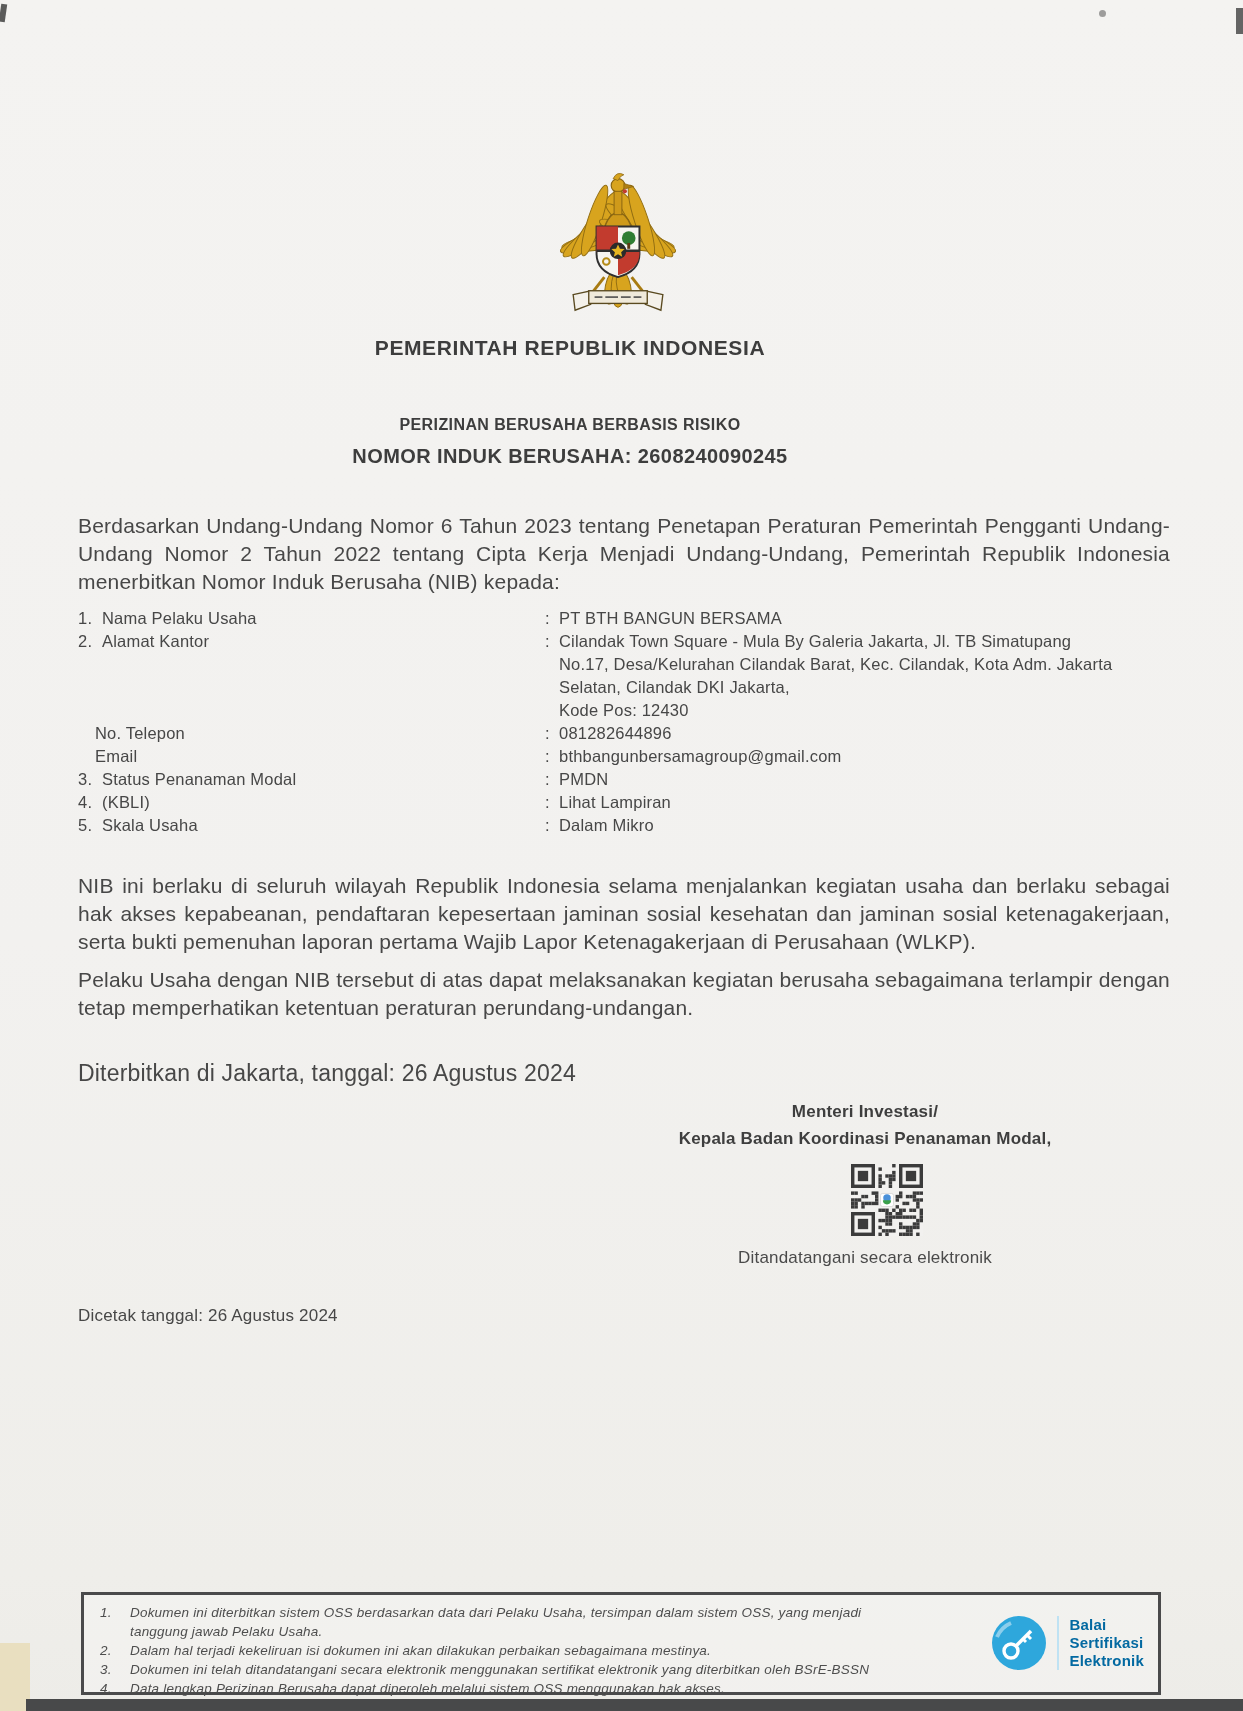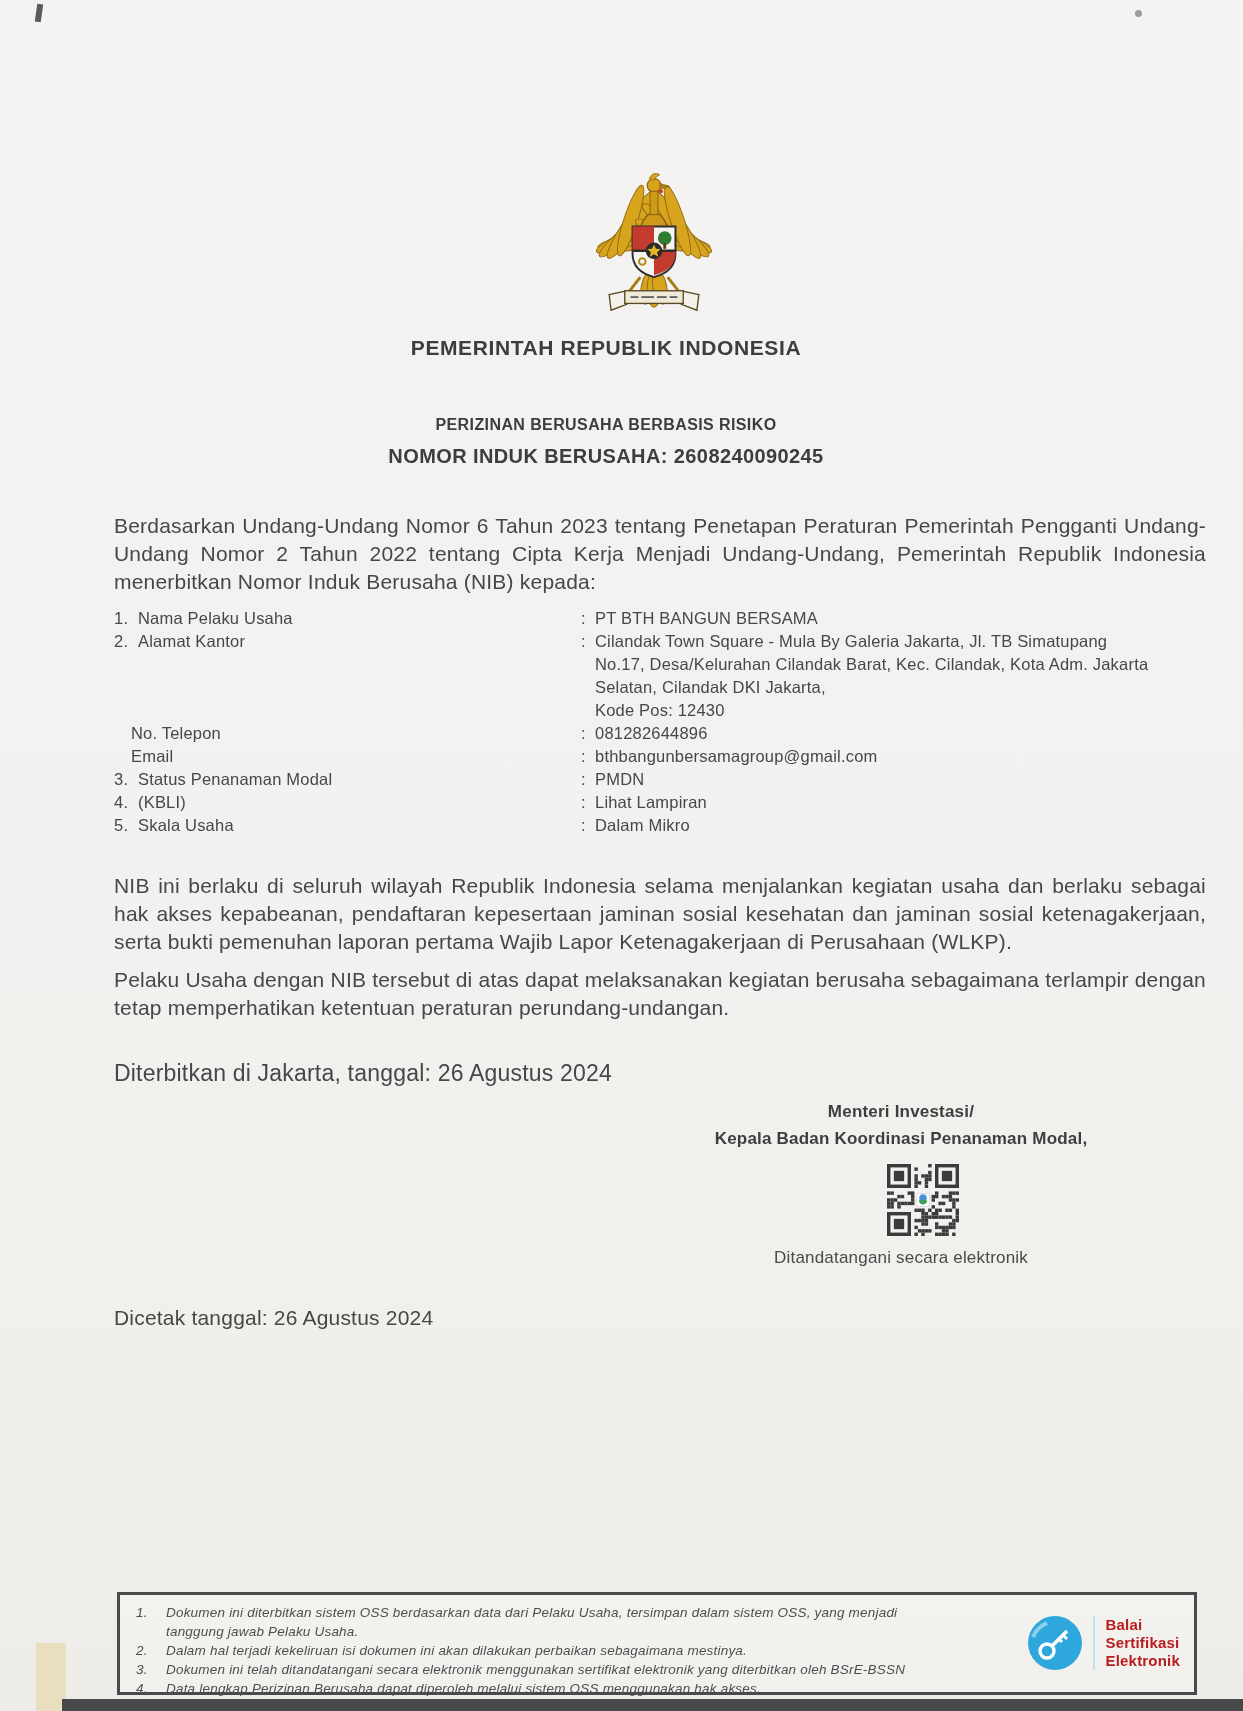--- a/index.html
+++ b/index.html
@@ -1,31 +1,31 @@
 <!DOCTYPE html>
 <html><head>
 <meta charset="utf-8">
 <style>
   html,body{margin:0;padding:0;}
   body{
     width:1243px;height:1711px;position:relative;overflow:hidden;
     background:linear-gradient(180deg,#f4f3f1 0%,#f2f1ef 55%,#efeeea 92%,#edece8 100%);
     font-family:"Liberation Sans",sans-serif;color:#474747;
   }
-  .doc{position:absolute;inset:0;filter:blur(0.25px);letter-spacing:.2px;margin-left:36px;}
+  .doc{position:absolute;inset:0;filter:blur(0.25px);letter-spacing:.2px;}
   .centered{position:absolute;left:0;width:1140px;text-align:center;color:#3d3d3d;}
   .gov-title{top:336px;font-size:21px;font-weight:bold;letter-spacing:.6px;}
   .doc-title1{top:416px;font-size:16px;font-weight:bold;letter-spacing:.4px;}
   .doc-title2{top:445px;font-size:20px;font-weight:bold;letter-spacing:.4px;}
   .para{position:absolute;left:78px;width:1092px;font-size:21px;line-height:28px;text-align:justify;}
   .intro{top:512px;}
   .para-nib{top:872px;}
   .para-pelaku{top:966px;}
   .issued{position:absolute;left:78px;top:1060px;font-size:23px;}
-  .printed{position:absolute;left:78px;top:1306px;font-size:21px;}
+  .printed{position:absolute;left:78px;top:1306px;font-size:17px;}
   .fields{position:absolute;left:78px;top:607px;width:1044px;font-size:16.5px;line-height:23px;}
   .frow{display:flex;align-items:flex-start;}
   .fnum{width:24px;flex:0 0 24px;}
   .fspacer{width:17px;flex:0 0 17px;}
   .flabel{width:443px;flex:0 0 443px;}
   .flabel.wide{width:450px;flex:0 0 450px;}
   .fcolon{width:14px;flex:0 0 14px;}
   .fvalue{flex:1;}
   .addr-line{display:block;}
   .emblem{position:absolute;left:540px;top:150px;width:156px;height:184px;}
@@ -33,21 +33,21 @@
   .sig-t{font-weight:bold;font-size:17px;line-height:27px;color:#3e3e3e;}
   .qr-wrap{position:relative;left:22px;display:inline-block;margin-top:12px;}
   .esign{font-size:17px;margin-top:8px;color:#4a4a4a;}
   .footer-box{position:absolute;left:81px;top:1592px;width:1074px;height:97px;border:3px solid #4a4a4b;background:rgba(250,250,248,.35);}
   .notes{position:absolute;left:16px;top:8px;width:800px;font-style:italic;font-size:13.5px;line-height:19px;color:#4e4e4e;}
   .note-row{display:flex;}
   .note-num{flex:0 0 30px;}
   .note-text{flex:1;}
   .bsre{position:absolute;right:14px;top:20px;display:flex;align-items:center;gap:10px;}
   .bsre-divider{width:2px;height:54px;background:#bfe2f3;}
-  .bsre-text{font-weight:bold;font-size:15px;line-height:18px;color:#b91c1c;}
+  .bsre-text{font-weight:bold;font-size:15px;line-height:18px;color:#0369a1;}
   .speck{position:absolute;background:#343434;}
   .bottom-strip{position:absolute;left:26px;right:0;bottom:0;height:12px;background:#48494a;}
   .beige{position:absolute;left:0;bottom:0;width:30px;height:68px;background:#e9dfc0;}
 </style>
 </head>
 <body>
 
 <div class="doc">
 
   <div class="emblem">

